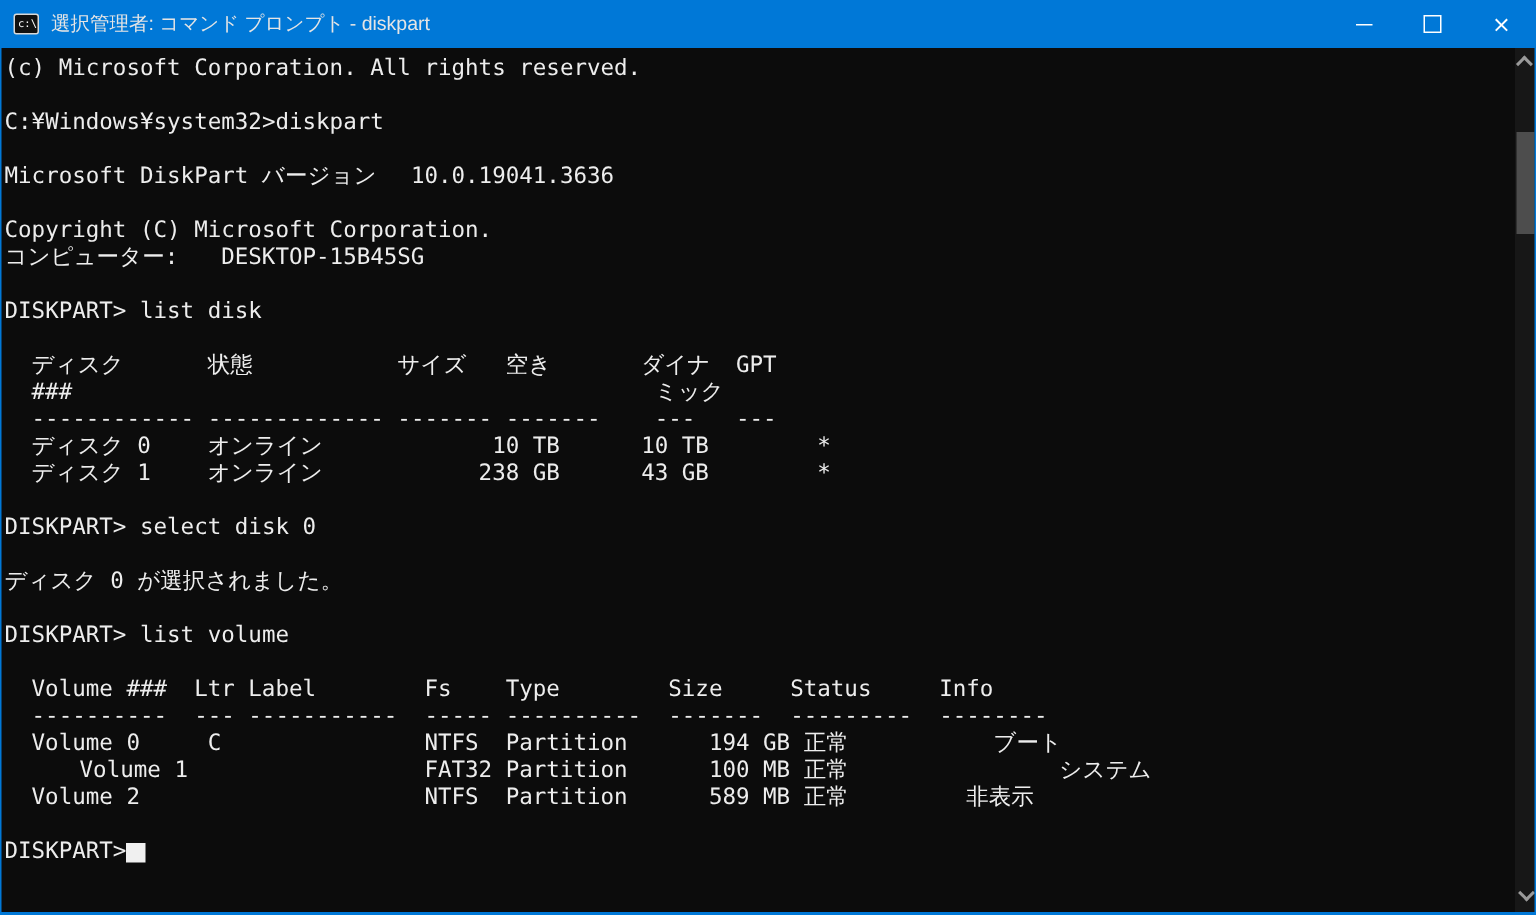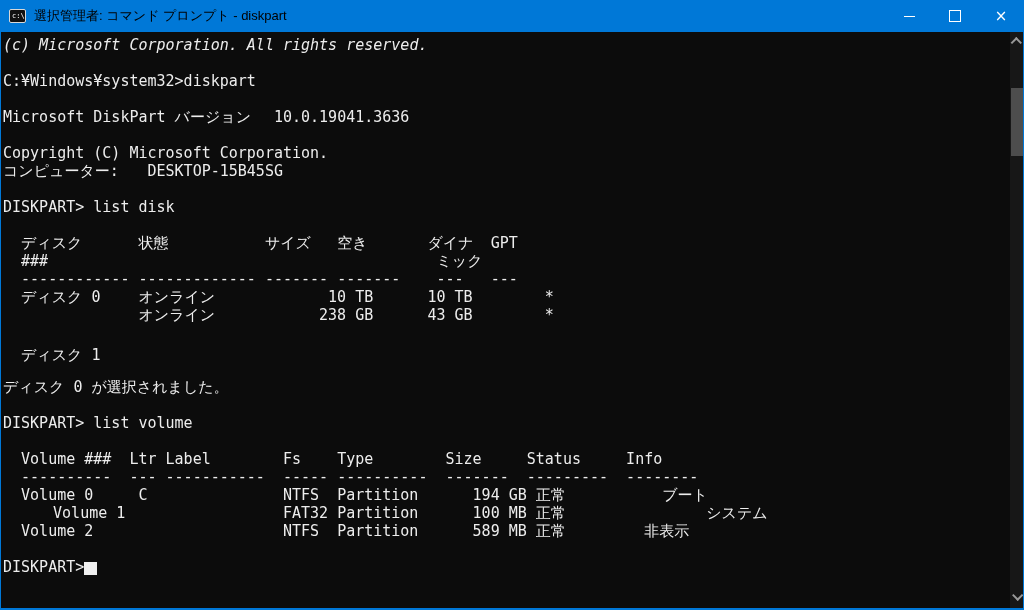--- a/index.html
+++ b/index.html
@@ -14,21 +14,21 @@
     font-family:"Liberation Sans","DejaVu Sans",sans-serif;
   }
   #app-icon{
     width:17px;height:14px;margin-left:9px;margin-right:8px;
     background:#111;border:1px solid #d8d8d8;border-radius:2px;
     color:#fff;font-size:7px;line-height:13px;text-align:left;
     padding-left:2px;box-sizing:border-box;font-family:"DejaVu Sans Mono",monospace;
     flex:0 0 auto;
   }
   #title-text{
-    color:#000000;font-size:13px;white-space:nowrap;overflow:hidden;
+    color:#e5e5e5;font-size:13px;white-space:nowrap;overflow:hidden;
     flex:1 1 auto;
   }
   .winbtn{
     width:46px;height:32px;flex:0 0 auto;display:flex;align-items:center;
     justify-content:center;color:#fff;font-size:13px;cursor:default;
   }
   #min-glyph{width:11px;height:1px;background:#fff;}
   #max-glyph{width:10px;height:10px;border:1px solid #fff;background:transparent;}
   #close-glyph{font-size:15px;line-height:15px;font-family:"DejaVu Sans",sans-serif;}
   
@@ -76,21 +76,21 @@
       <div id="max-glyph"></div>
     </div>
     <div class="winbtn">
       <span id="close-glyph">×</span>
     </div>
   </div>
 
   <div id="console">
     <div id="cursor"></div>
   <div class="cline" style="top: 4px;">
-        <span style="left: 0ch; font-style: italic;">(c) Microsoft Corporation. All rights reserved.</span>
+        <span style="left: 0ch;">(c) Microsoft Corporation. All rights reserved.</span>
       </div>
       <div class="cline" style="top: 40px;">
         <span style="left: 0ch;">C:¥Windows¥system32&gt;diskpart</span>
       </div>
       <div class="cline" style="top: 76px;">
         <span style="left: 0ch;">Microsoft DiskPart</span>
         <span style="left: 19ch;">バージョン</span>
         <span style="left: 30ch;">10.0.19041.3636</span>
       </div>
       <div class="cline" style="top: 112px;">
@@ -124,25 +124,28 @@
         <span style="left: 54ch;">---</span>
       </div>
       <div class="cline" style="top: 256px;">
         <span style="left: 2ch;">ディスク 0</span>
         <span style="left: 15ch;">オンライン</span>
         <span style="left: 36ch;">10 TB</span>
         <span style="left: 47ch;">10 TB</span>
         <span style="left: 60ch;">*</span>
       </div>
       <div class="cline" style="top: 274px;">
-        <span style="left: 2ch; margin-top: 40px;">ディスク 1</span>
+        <span style="left: 2ch;">ディスク 1</span>
         <span style="left: 15ch;">オンライン</span>
         <span style="left: 35ch;">238 GB</span>
         <span style="left: 47ch;">43 GB</span>
         <span style="left: 60ch;">*</span>
+      </div>
+      <div class="cline" style="top: 310px;">
+        <span style="left: 0ch;">DISKPART&gt; select disk 0</span>
       </div>
       <div class="cline" style="top: 346px;">
         <span style="left: 0ch;">ディスク 0 が選択されました。</span>
       </div>
       <div class="cline" style="top: 382px;">
         <span style="left: 0ch;">DISKPART&gt; list volume</span>
       </div>
       <div class="cline" style="top: 418px;">
         <span style="left: 2ch;">Volume ###</span>
         <span style="left: 14ch;">Ltr</span>

